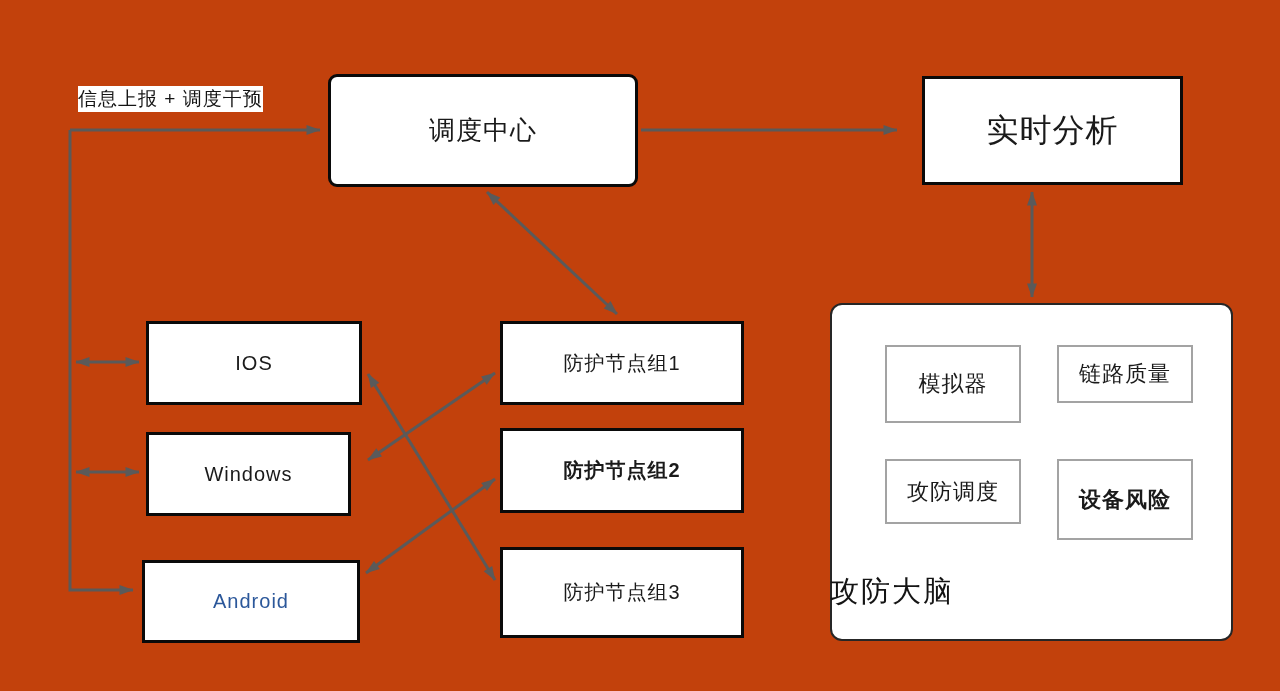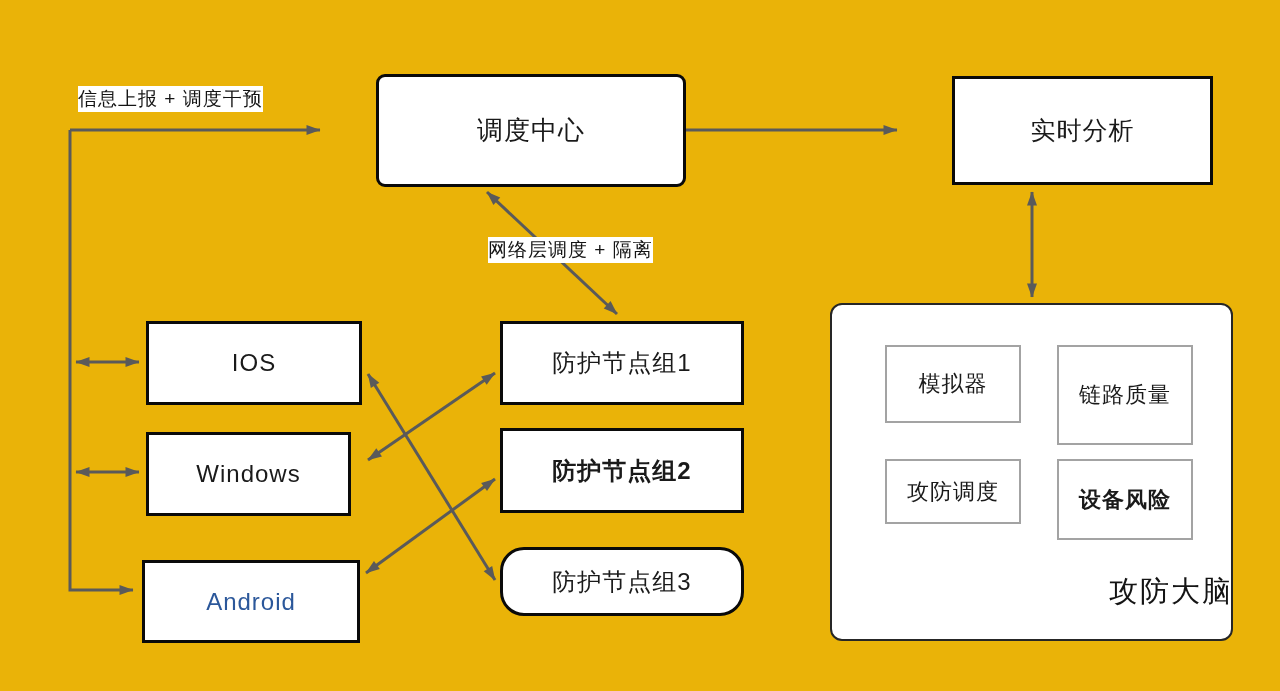--- a/index.html
+++ b/index.html
@@ -5,42 +5,42 @@
   html, body {
     margin: 0;
     padding: 0;
     background: #ffffff;
     font-family: "Liberation Sans", "DejaVu Sans", sans-serif;
   }
   #canvas {
     position: relative;
     width: 1280px;
     height: 691px;
-    background: #eab308;
+    background: #c2410c;
     overflow: hidden;
   }
   #edges-layer {
     position: absolute;
     left: 0; top: 0;
     width: 1280px;
     height: 691px;
   }
   .node {
     position: absolute;
     box-sizing: border-box;
     background: #ffffff;
     border: 3px solid #0a0a0a;
     display: flex;
     align-items: center;
     justify-content: center;
-    font-size: 24px;
+    font-size: 20px;
     color: #1a1a1a;
     letter-spacing: 1px;
   }
-  .node.rounded { border-radius: 9px; margin-left: 48px; }
+  .node.rounded { border-radius: 9px; }
   .container-node {
     position: absolute;
     box-sizing: border-box;
     background: #ffffff;
     border: 2px solid #262626;
     border-radius: 12px;
   }
   .inner-node {
     position: absolute;
     box-sizing: border-box;
@@ -59,21 +59,21 @@
     color: #141414;
     white-space: nowrap;
     background: #ffffff;
     letter-spacing: 1px;
   }
   .brain-title {
     position: absolute;
     left: 830px;
     top: 572px;
     width: 403px;
-    text-align: right;
+    text-align: left;
     font-size: 29px;
     color: #141414;
     letter-spacing: 2px;
   }
   .android-text { color: #2b579a; margin-top: 12px; }
 </style>
 </head>
 <body>
 
 <div id="canvas">
@@ -92,33 +92,32 @@
       <path d="M641,130 L897,130" marker-end="url(#ah)"></path>
       <path d="M1032,192 L1032,297" marker-start="url(#ah)" marker-end="url(#ah)"></path>
       <path d="M487,192 L617,314" marker-start="url(#ah)" marker-end="url(#ah)"></path>
       <path d="M368,460 L495,373" marker-start="url(#ah)" marker-end="url(#ah)"></path>
       <path d="M368,374 L495,580" marker-start="url(#ah)" marker-end="url(#ah)"></path>
       <path d="M366,573 L495,479" marker-start="url(#ah)" marker-end="url(#ah)"></path>
     </g>
   </svg>
 
   <div class="edge-label" style="left:78px; top:86px;">信息上报 + 调度干预</div>
-  <div class="edge-label" style="left:488px; top:237px;">网络层调度 + 隔离</div>
 
   <div class="node rounded" style="left:328px; top:74px; width:310px; height:113px; font-size:26px;">调度中心</div>
-  <div class="node" style="left:952px; top:76px; width:261px; height:109px; font-size:25px;">实时分析</div>
+  <div class="node" style="left:922px; top:76px; width:261px; height:109px; font-size:32px;">实时分析</div>
 
   <div class="node" style="left:146px; top:321px; width:216px; height:84px;">IOS</div>
   <div class="node" style="left:146px; top:432px; width:205px; height:84px;">Windows</div>
   <div class="node android-text" style="left:142px; top:548px; width:218px; height:83px;">Android</div>
 
   <div class="node" style="left:500px; top:321px; width:244px; height:84px;text-align:right;">防护节点组1</div>
   <div class="node" style="left:500px; top:428px; width:244px; height:85px;font-weight:bold;">防护节点组2</div>
-  <div class="node" style="left:500px; top:547px; width:244px; height:69px;border-radius:24px;">防护节点组3</div>
+  <div class="node" style="left:500px; top:547px; width:244px; height:91px;">防护节点组3</div>
 
   <div class="container-node" style="left:830px; top:303px; width:403px; height:338px;"></div>
   <div class="inner-node" style="left:885px; top:345px; width:136px; height:78px;">模拟器</div>
-  <div class="inner-node" style="left:1057px; top:345px; width:136px; height:100px;">链路质量</div>
+  <div class="inner-node" style="left:1057px; top:345px; width:136px; height:58px;">链路质量</div>
   <div class="inner-node" style="left:885px; top:459px; width:136px; height:65px;">攻防调度</div>
   <div class="inner-node" style="left:1057px; top:459px; width:136px; height:81px;font-weight:bold;">设备风险</div>
   <div class="brain-title">攻防大脑</div>
 
 </div>
 
 </body></html>

